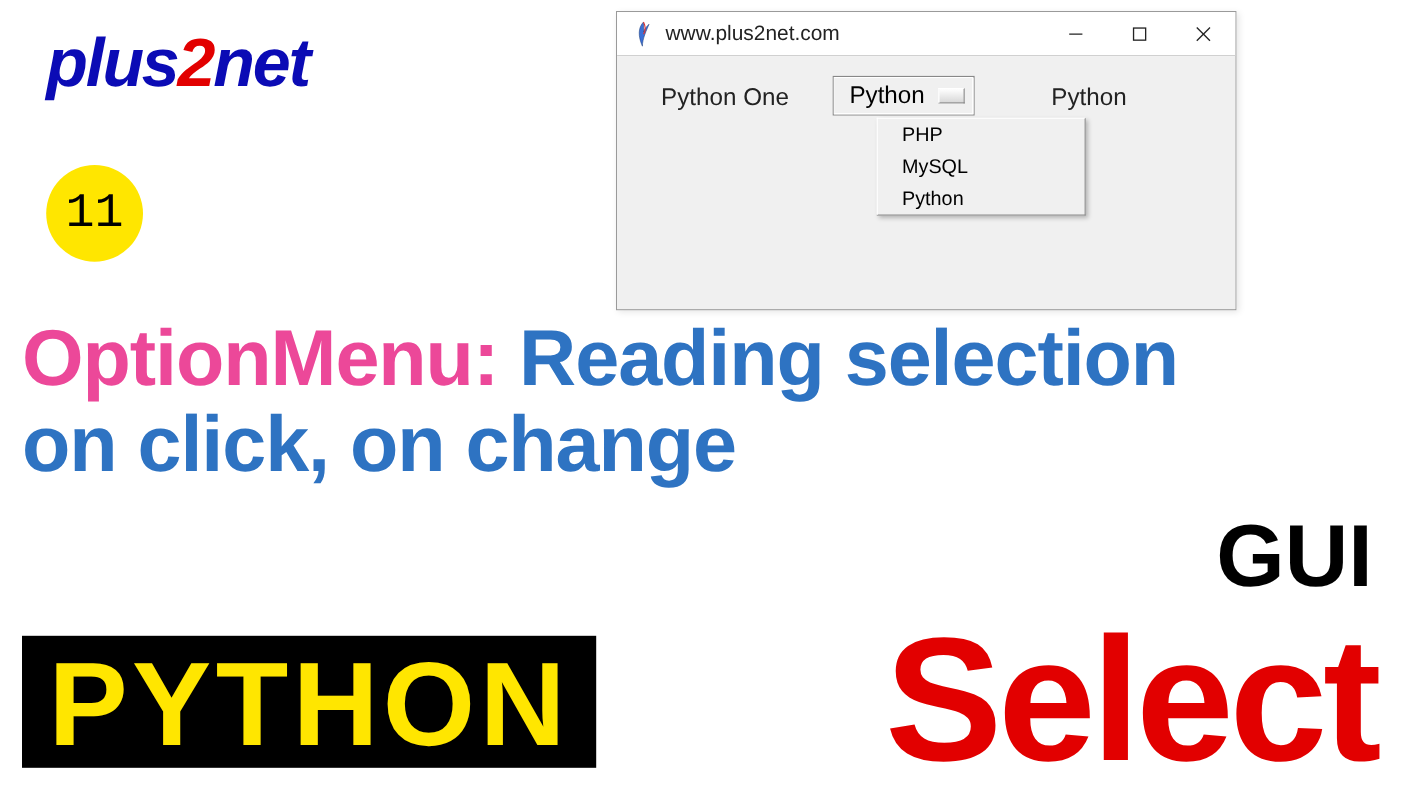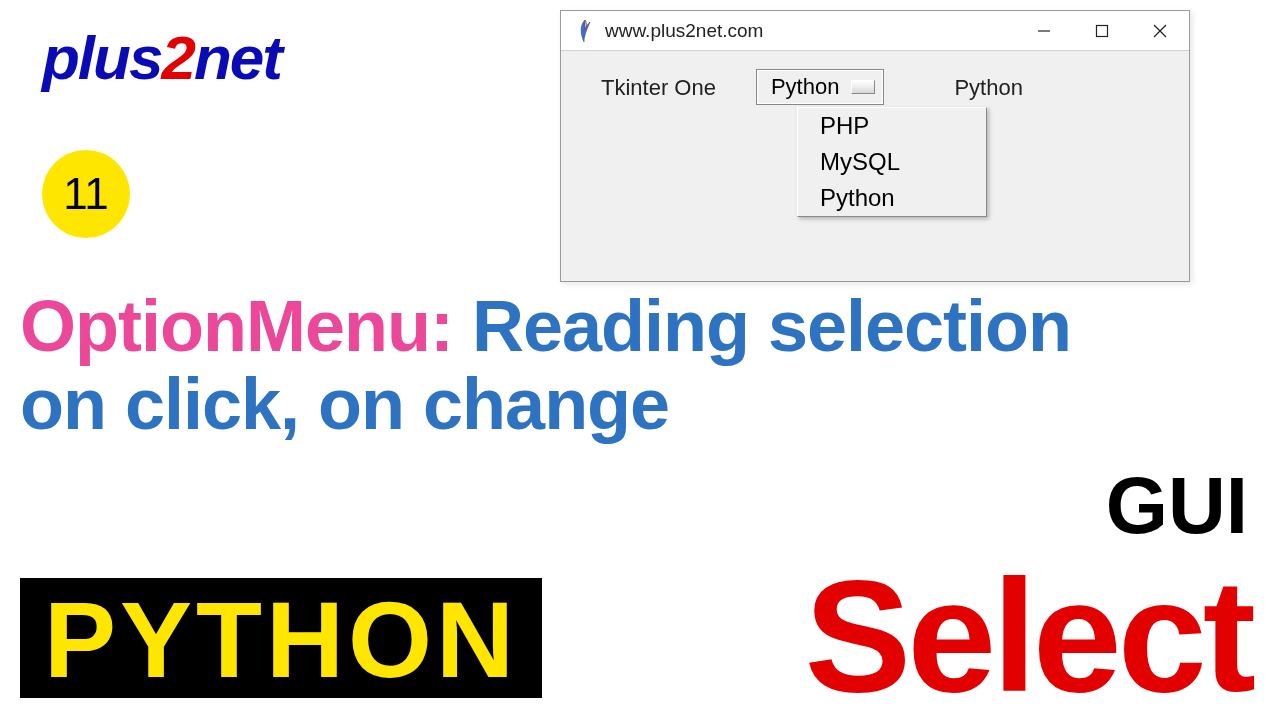--- a/index.html
+++ b/index.html
@@ -25,21 +25,21 @@
   .logo .two { color: #e20000; }
 
   
   .badge {
     position: absolute;
     top: 150px; left: 42px;
     width: 88px; height: 88px;
     border-radius: 50%;
     background: #ffe600;
     display: flex; align-items: center; justify-content: center;
-    font-size: 44px; font-weight: 500; color: #000;
+    font-size: 44px; font-weight: 500; color: #000; font-family: Liberation Mono, monospace;
   }
 
   
   .headline {
     position: absolute;
     top: 288px; left: 20px;
     font-size: 72px; font-weight: 700;
     line-height: 1.08;
     letter-spacing: -1px;
   }
@@ -70,21 +70,21 @@
     color: #e20000;
     font-size: 160px; font-weight: 800;
     letter-spacing: -4px;
     line-height: 1;
   }
 
   
   .window {
     position: absolute;
     top: 10px; left: 560px;
-    width: 630px;
+    width: 564px;
     border: 1px solid #9a9a9a;
     background: #ffffff;
     box-shadow: 2px 2px 6px rgba(0,0,0,0.1);
     font-family: "Segoe UI", Tahoma, sans-serif;
   }
   .titlebar {
     height: 40px;
     display: flex; align-items: center;
     border-bottom: 1px solid #d0d0d0;
     background: #ffffff;
@@ -150,21 +150,21 @@
     position: absolute;
     top: 56px; left: 236px;
     width: 190px;
     background: #f0f0f0;
     border: 1px solid #8a8a8a;
     border-top-color:#fff; border-left-color:#fff;
     box-shadow: 2px 2px 4px rgba(0,0,0,0.25);
   }
   .menuitem {
     padding: 4px 8px 4px 22px;
-    font-size: 24px;
+    font-size: 18px;
     color: #000;
   }
   .menuitem.selected {
     background: #0a64d8;
     color: #ffffff;
   }
 </style>
 </head>
 <body>
 
@@ -208,21 +208,21 @@
     <div class="ctrlbtn">
       <svg width="14" height="14">
         <line x1="1" y1="1" x2="13" y2="13" stroke="#222" stroke-width="1.2"></line>
         <line x1="13" y1="1" x2="1" y2="13" stroke="#222" stroke-width="1.2"></line>
       </svg>
     </div>
   </div>
 
   <div class="clientarea">
     <div class="row1">
-      <span class="lbl">Tkinter One</span>
+      <span class="lbl">Python One</span>
 
       <div class="optbtn">
         <span>Python</span>
         <span class="knob"></span>
       </div>
 
       <span class="result">Python</span>
     </div>
 
     <div class="menu">

